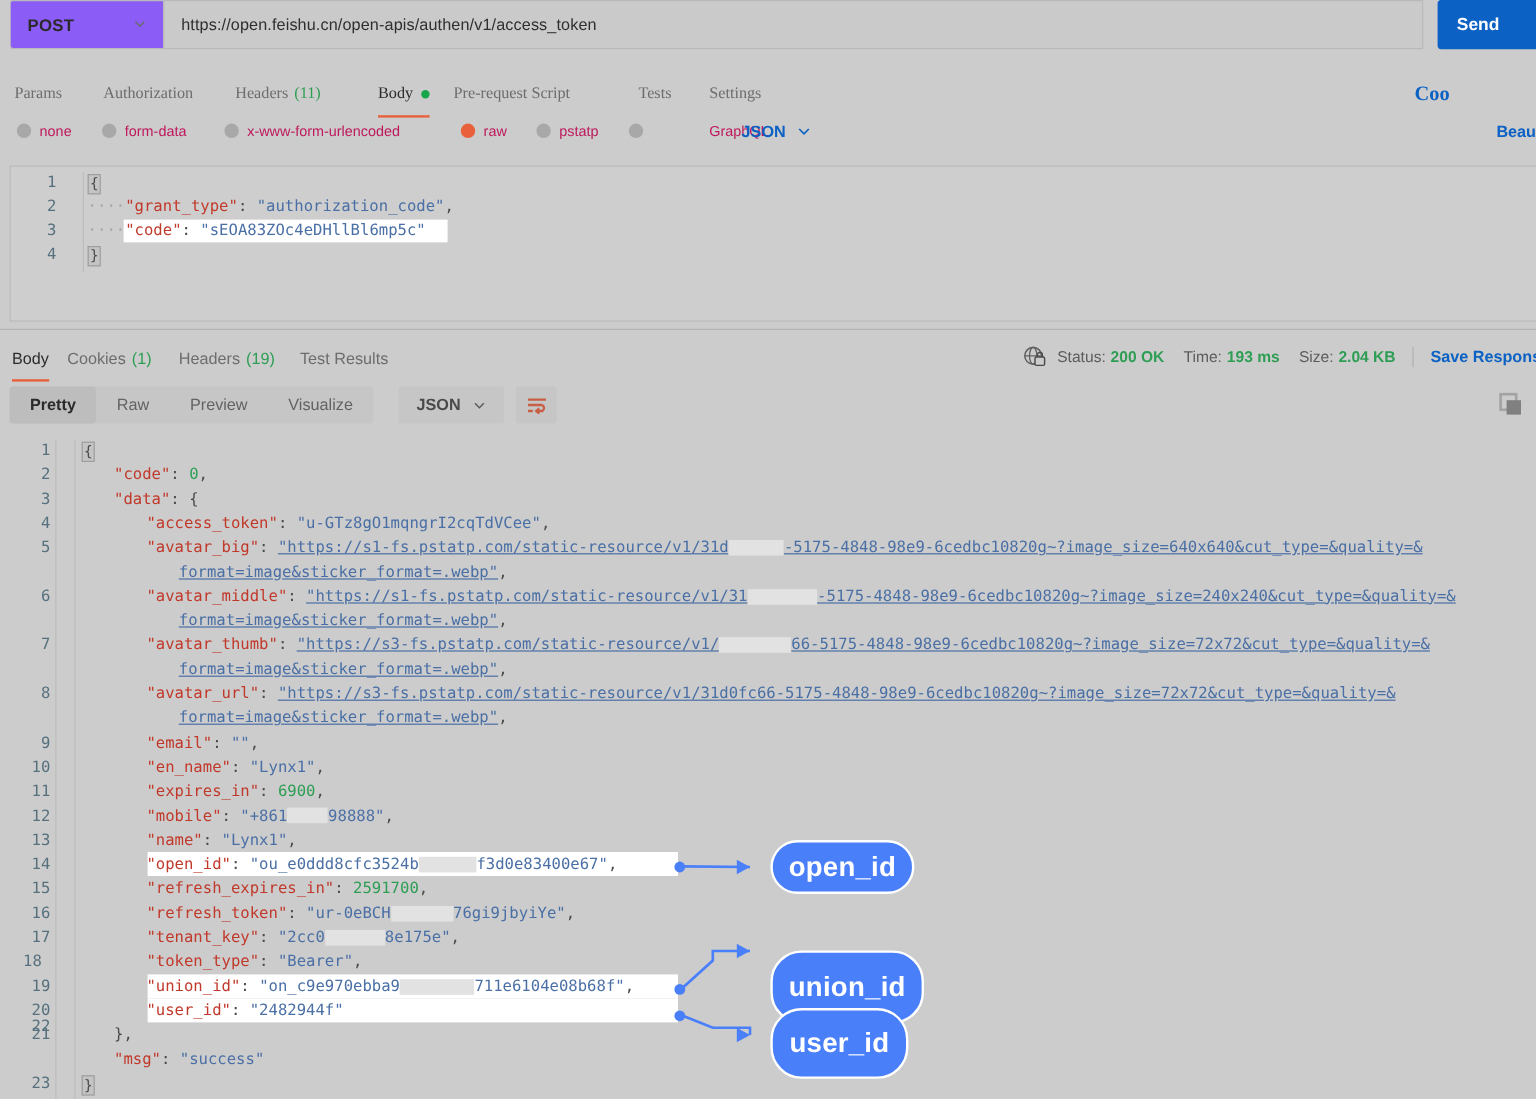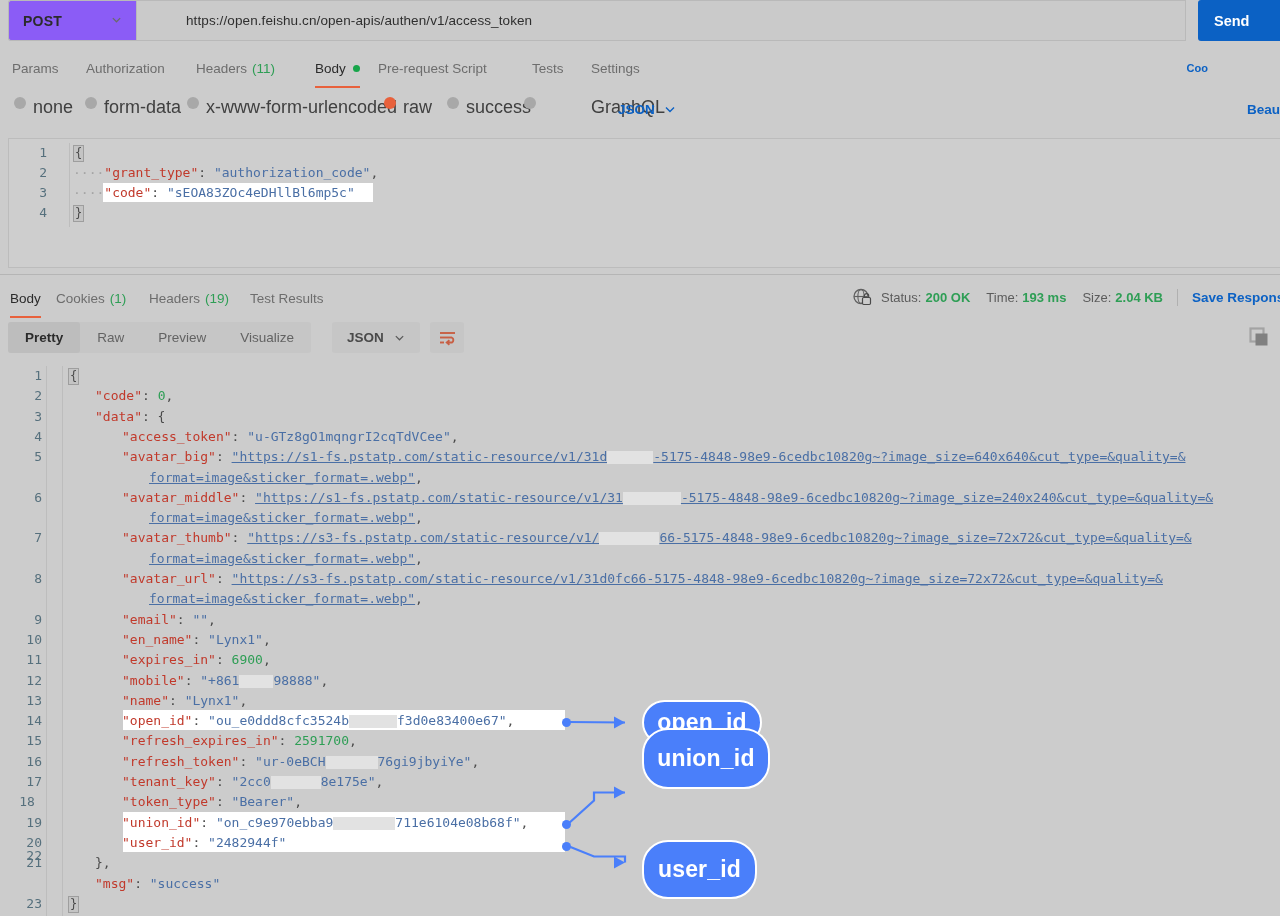--- a/index.html
+++ b/index.html
@@ -25,62 +25,62 @@
   .method-label {
     font-size: 14px; font-weight: bold; color: #2b2b2b; padding-left: 14px;
     letter-spacing: .2px;
   }
   .method-caret {
     position: absolute; right: 14px; top: 13px; width: 11px; height: 11px;
   }
   .url-input {
     position: absolute; left: 136px; top: 0px; width: 1050px; height: 41px;
     background: #cacaca; border: 1px solid #b9b9b9;
-    box-sizing: border-box; display: flex; align-items: center; padding-left: 35px;
+    box-sizing: border-box; display: flex; align-items: center;
   }
   .url-text { font-size: 13.5px; color: #2f2f2f; padding-left: 14px; letter-spacing: .1px; }
   .send-btn {
     position: absolute; left: 1198px; top: 0px; width: 90px; height: 41px;
     background: #0b61c4; color: #fff; font-size: 14.5px; font-weight: bold;
     display: flex; align-items: center; justify-content: flex-start;
     padding-left: 16px; box-sizing: border-box; border-radius: 3px 0 0 3px;
     cursor: pointer;
   }
 
   
   .req-tabs {
-    position: absolute; left: 0; top: 50px; width: 1208px; height: 38px;
+    position: absolute; left: 0; top: 60px; width: 1208px; height: 38px; font-family: Liberation Serif, serif;
   }
   .rtab {
     position: absolute; top: 0; height: 36px; display: flex; align-items: center;
     font-size: 13.5px; color: #6d6d6d; cursor: pointer; white-space: nowrap;
   }
   .rtab.active { color: #2b2b2b; font-weight: normal; }
   .rtab.active::after {
     content: ""; position: absolute; left: 0px; right: 0px; bottom: -2px;
     height: 2.5px; background: #e8613c;
   }
   .tab-count { color: #2e9e55; margin-left: 5px; }
   .green-dot {
     width: 7px; height: 7px; border-radius: 50%; background: #17a54a;
     display: inline-block; margin-left: 7px;
   }
   .cookies-link {
     position: absolute; right: 0px; top: 0px; height: 36px; display: flex;
-    align-items: center; font-size: 11px; color: #0b61c4; font-weight: bold;
+    align-items: center; font-size: 17px; color: #0b61c4; font-weight: bold;
     cursor: pointer;
   }
 
   
   .body-types {
     position: absolute; left: 0; top: 97px; width: 1280px; height: 26px;
   }
   .radio-item {
-    position: absolute; top: 0; display: flex; height: 24px;
-    font-size: 18px; color: #404040; cursor: pointer; white-space: nowrap;
+    position: absolute; top: 0; display: flex; align-items: center; height: 24px;
+    font-size: 12px; color: #be185d; cursor: pointer; white-space: nowrap;
   }
   .radio-dot {
     width: 12px; height: 12px; border-radius: 50%; background: #a8a8a8;
     margin-right: 7px; flex: none;
   }
   .radio-dot.sel { background: #e8613c; }
   .json-select {
     position: absolute; top: 0; display: flex; align-items: center; height: 24px;
     font-size: 13.5px; color: #0b61c4; font-weight: bold; cursor: pointer;
   }
@@ -249,21 +249,21 @@
     <div class="radio-item" style="left: 187px;">
       <span class="radio-dot"></span>
       <span>x-www-form-urlencoded</span>
     </div>
     <div class="radio-item" style="left: 384px;">
       <span class="radio-dot sel"></span>
       <span>raw</span>
     </div>
     <div class="radio-item" style="left: 447px;">
       <span class="radio-dot"></span>
-      <span>success</span>
+      <span>pstatp</span>
     </div>
     <div class="radio-item" style="left: 524px; gap: 48px;">
       <span class="radio-dot"></span>
       <span>GraphQL</span>
     </div>
     <div class="json-select" style="left: 618px;">
       <span>JSON</span>
       <svg width="12" height="12" viewBox="0 0 12 12">
         <path d="M2 4.5 L6 8.5 L10 4.5" stroke="#0b61c4" stroke-width="1.4" fill="none"></path>
       </svg>
@@ -409,21 +409,21 @@
   </div>
 
 <div class="pill" style="left: 642px; top: 700px; width: 120px; height: 45px;">
     <span>open_id</span>
   </div>
 <div class="anchor-dot" style="left: 562px; top: 718px;"></div>
 <svg class="arrow" width="1280" height="916" style="left: 0px; top: 0px; pointer-events: none;">
     <path d="M568 722 L625 722.5" stroke="#4a7ffa" stroke-width="2.2" fill="none"></path>
     <path d="M614 716.5 L625 722.5 L614 728.5 Z" fill="#4a7ffa"></path>
   </svg>
-<div class="pill" style="left: 642px; top: 728px; width: 128px; height: 61px;">
+<div class="pill" style="left: 642px; top: 792px; width: 128px; height: 61px;">
     <span>union_id</span>
   </div>
 <div class="anchor-dot" style="left: 562px; top: 820px;"></div>
 <svg class="arrow" width="1280" height="916" style="left: 0px; top: 0px; pointer-events: none;">
     <path d="M568 824 L594 800.5 L594 792.5 L625 792.5" stroke="#4a7ffa" stroke-width="2.2" fill="none"></path>
     <path d="M614 786.5 L625 792.5 L614 798.5 Z" fill="#4a7ffa"></path>
   </svg>
 <div class="pill" style="left: 642px; top: 840px; width: 115px; height: 59px;">
     <span>user_id</span>
   </div>

